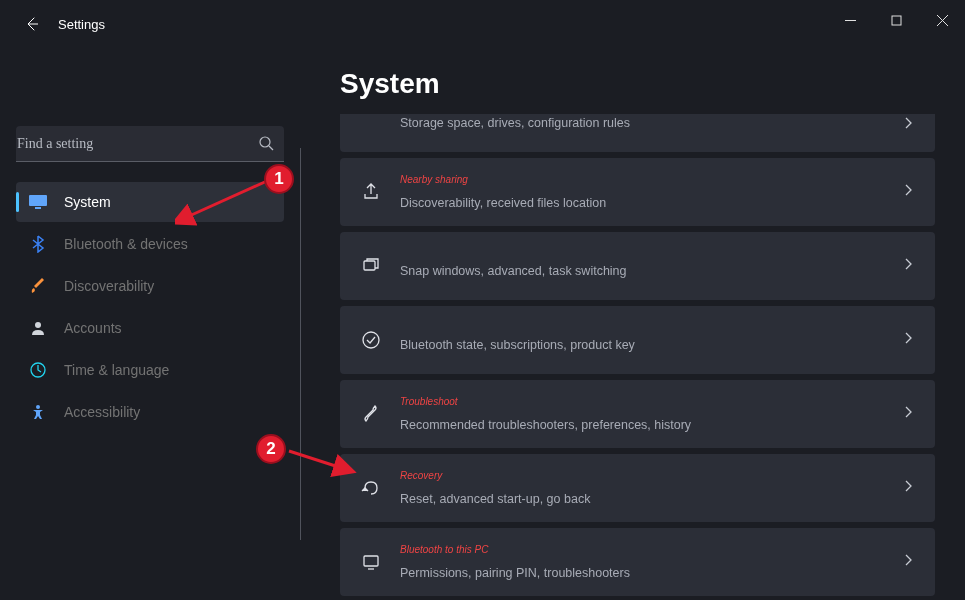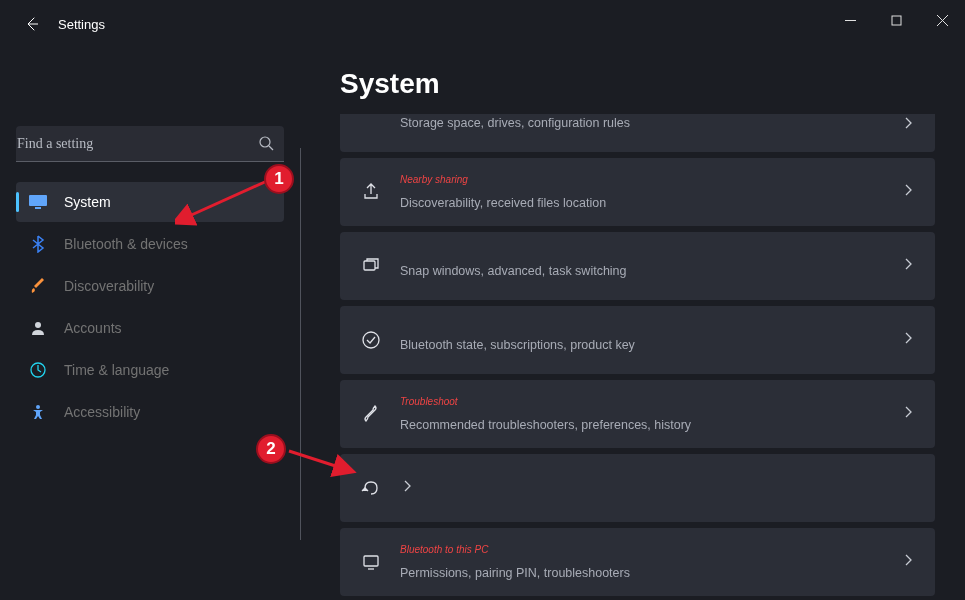--- a/index.html
+++ b/index.html
@@ -228,20 +228,24 @@
           </svg></span>
     </div>
 
     <div class="tile">
       <span class="tile-ico">
           <svg width="20" height="20" viewBox="0 0 20 20" fill="none" stroke="currentColor" stroke-width="1.3">
             <path d="M4 10 Q4 4 10 4 Q16 4 16 10 Q16 16 10 16"></path>
             <path d="M7 13 L4 10 L1 13" fill="currentColor"></path>
           </svg>
         </span>
+      <div class="tile-text">
+          <div class="tile-title">Recovery</div>
+          <div class="tile-sub">Reset, advanced start-up, go back</div>
+        </div>
       <span class="chev"><svg width="14" height="14" viewBox="0 0 14 14" fill="none" stroke="currentColor" stroke-width="1.3">
             <path d="M5 2 L10 7 L5 12"></path>
           </svg></span>
     </div>
 
     <div class="tile">
       <span class="tile-ico">
           <svg width="20" height="20" viewBox="0 0 20 20" fill="none" stroke="currentColor" stroke-width="1.3">
             <rect x="3" y="4" width="14" height="10" rx="1"></rect>
             <path d="M7 17 L13 17"></path>

